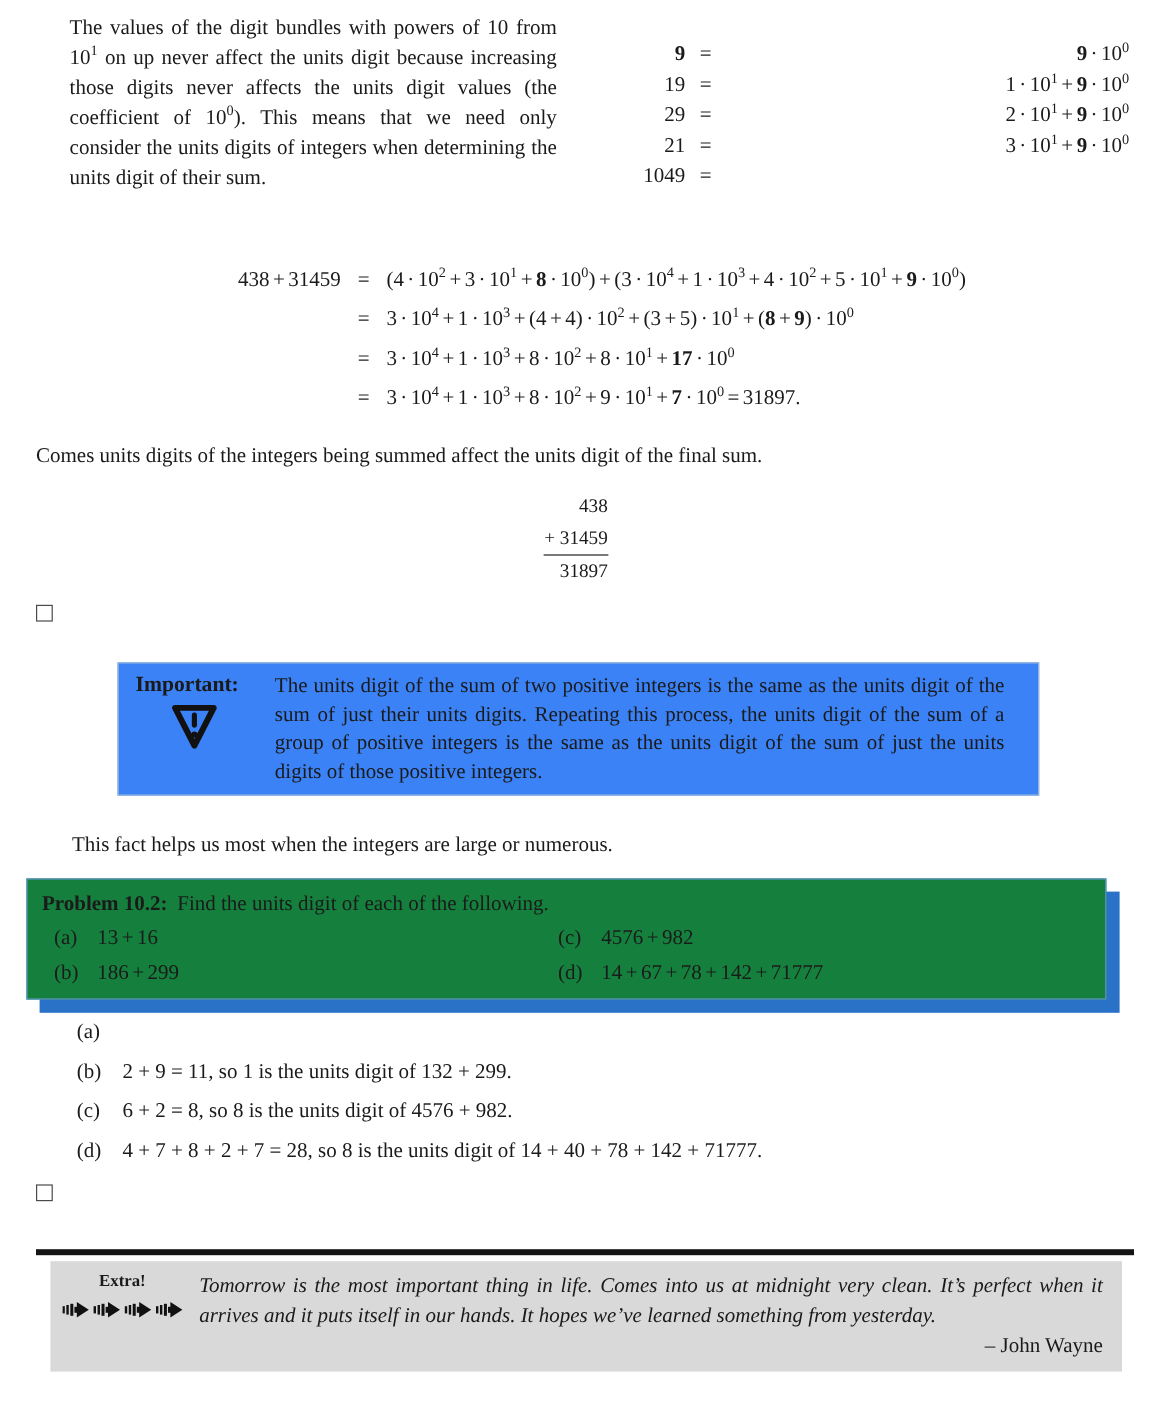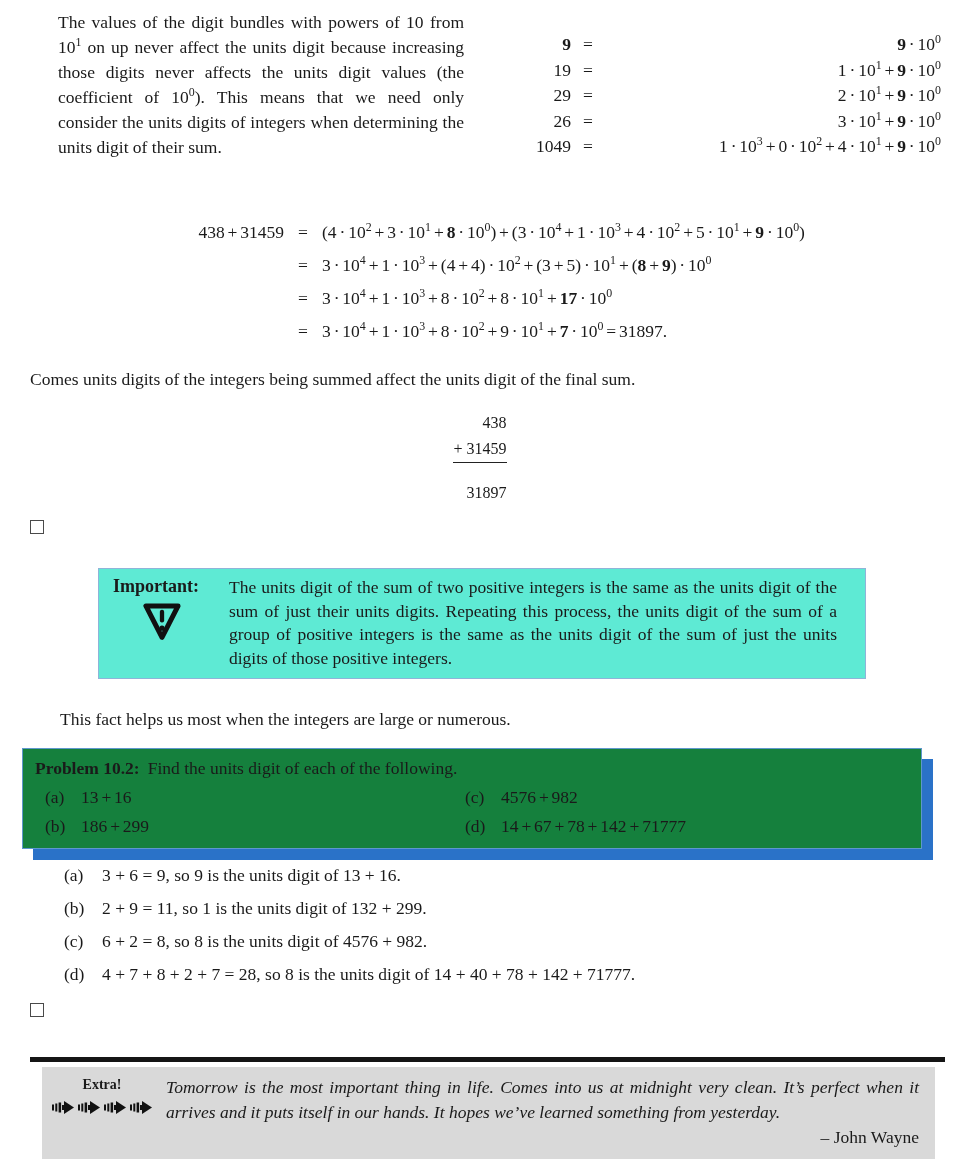--- a/index.html
+++ b/index.html
@@ -21,29 +21,29 @@
   .expansion{margin-top:30px;margin-left:88px;display:grid;
              grid-template-columns:196px 38px auto;line-height:33px;}
   .exp-lhs{text-align:right;white-space:nowrap;}
   .exp-eq{text-align:center;}
   .exp-rhs{white-space:nowrap;}
 
   .units-note{margin:19px 0 0 30px;line-height:25px;}
 
   .vert-sum{width:max-content;margin:18px auto 0;text-align:right;
             font-size:16px;line-height:26px;}
-  .vs-result{border-top:1.6px solid #222;padding-top:17px;}
+  .vs-result{border-top:1.6px solid #222;padding-top:1px;}
 
   .qed{width:12px;height:12px;border:1.6px solid #4a4a4a;margin-left:30px;}
   .qed-1{margin-top:14px;}
   .qed-2{margin-top:16px;}
 
   
   .important-box{margin:34px 0 0 98px;width:768px;box-sizing:border-box;
-                 background:#5eead4;border:1px solid #8fb4d9;
+                 background:#3b82f6;border:1px solid #8fb4d9;
                  padding:7px 28px 8px 8px;display:flex;gap:12px;}
   .imp-label-col{width:110px;flex:none;text-align:center;}
   .imp-word{font-weight:bold;font-size:18px;display:block;text-align:left;padding-left:6px;}
   .imp-icon{display:block;margin:3px auto 0;}
   .imp-text{flex:1;text-align:justify;line-height:23.5px;}
 
   .transition-note{margin:28px 0 0 60px;line-height:25px;}
 
   
   .problem-box{margin:16px 0 0 22px;width:900px;box-sizing:border-box;
@@ -87,26 +87,25 @@
     <div class="pv-table math">
       <div class="pv-num"><b>9</b></div>
       <div class="pv-eq">=</div>
       <div class="pv-expr"><b>9</b> · 10<sup>0</sup></div>
       <div class="pv-num">19</div>
       <div class="pv-eq">=</div>
       <div class="pv-expr">1 · 10<sup>1</sup> + <b>9</b> · 10<sup>0</sup></div>
       <div class="pv-num">29</div>
       <div class="pv-eq">=</div>
       <div class="pv-expr">2 · 10<sup>1</sup> + <b>9</b> · 10<sup>0</sup></div>
-      <div class="pv-num">26</div>
+      <div class="pv-num">21</div>
       <div class="pv-eq">=</div>
       <div class="pv-expr">3 · 10<sup>1</sup> + <b>9</b> · 10<sup>0</sup></div>
       <div class="pv-num">1049</div>
       <div class="pv-eq">=</div>
-      <div class="pv-expr">1 · 10<sup>3</sup> + 0 · 10<sup>2</sup> + 4 · 10<sup>1</sup> + <b>9</b> · 10<sup>0</sup></div>
     </div>
   </div>
 
   <div class="expansion math">
     <div class="exp-lhs">438 + 31459</div>
     <div class="exp-eq">=</div>
     <div class="exp-rhs">(4 · 10<sup>2</sup> + 3 · 10<sup>1</sup> + <b>8</b> · 10<sup>0</sup>) + (3 · 10<sup>4</sup> + 1 · 10<sup>3</sup> + 4 · 10<sup>2</sup> + 5 · 10<sup>1</sup> + <b>9</b> · 10<sup>0</sup>)</div>
     <div class="exp-lhs"></div>
     <div class="exp-eq">=</div>
     <div class="exp-rhs">3 · 10<sup>4</sup> + 1 · 10<sup>3</sup> + (4 + 4) · 10<sup>2</sup> + (3 + 5) · 10<sup>1</sup> + (<b>8</b> + <b>9</b>) · 10<sup>0</sup></div>
@@ -163,21 +162,20 @@
         <span class="part-letter">(d)</span>
         <span class="math">14 + 67 + 78 + 142 + 71777</span>
       </div>
     </div>
   </div>
 
 
   <div class="sol-items">
     <div class="sol-item">
       <span class="sol-letter">(a)</span>
-      <span>3 + 6 = 9, so 9 is the units digit of 13 + 16.</span>
     </div>
     <div class="sol-item">
       <span class="sol-letter">(b)</span>
       <span>2 + 9 = 11, so 1 is the units digit of 132 + 299.</span>
     </div>
     <div class="sol-item">
       <span class="sol-letter">(c)</span>
       <span>6 + 2 = 8, so 8 is the units digit of 4576 + 982.</span>
     </div>
     <div class="sol-item">

